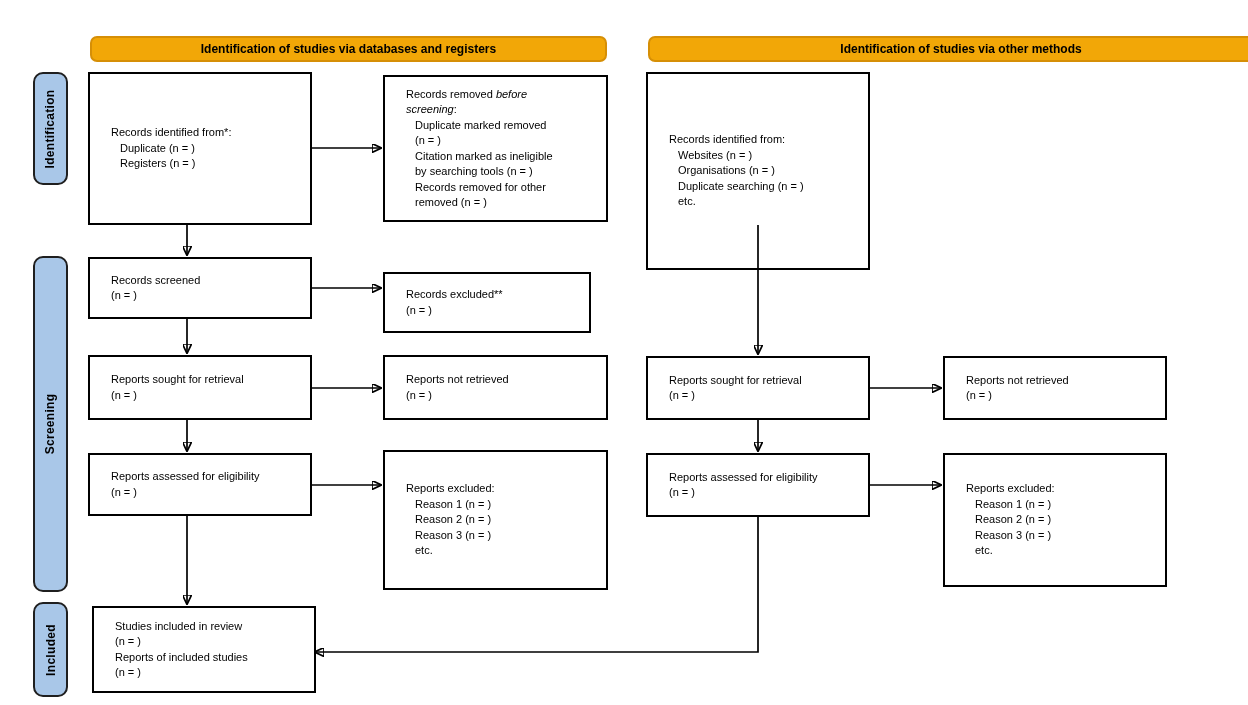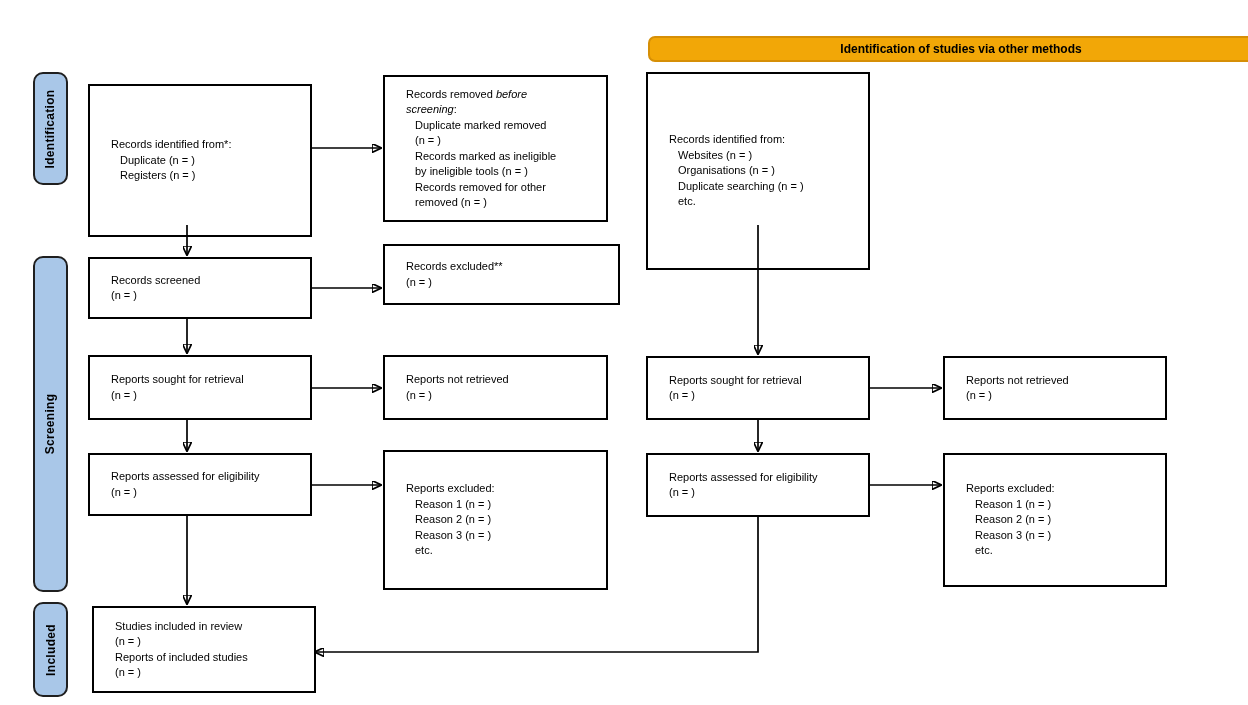--- a/index.html
+++ b/index.html
@@ -39,33 +39,34 @@
   .it{font-style:italic;}
 
   svg.arrows{position:absolute;left:0;top:0;pointer-events:none;}
   svg.arrows line, svg.arrows path{stroke:#000;stroke-width:1.7;fill:none;}
 </style>
 </head>
 <body>
 
 <div class="canvas">
 
+  <div class="banner" style="left: 90px; width: 517px; background: rgb(242, 167, 7); border-color: rgb(214, 143, 6);">Identification of studies via databases and registers</div>
   <div class="banner" style="left: 648px; width: 626px; background: rgb(242, 167, 7); border-color: rgb(214, 143, 6);">Identification of studies via other methods</div>
 
   <div class="stage" style="top: 72px; height: 113px; background: rgb(169, 199, 232);">
     <span class="stage-text">Identification</span>
   </div>
   <div class="stage" style="top: 256px; height: 336px; background: rgb(169, 199, 232);">
     <span class="stage-text">Screening</span>
   </div>
   <div class="stage" style="top: 602px; height: 95px; background: rgb(169, 199, 232);">
     <span class="stage-text">Included</span>
   </div>
 
-  <div class="box" style="left:88px;top:84px;width:224px;height:153px">
+  <div class="box" style="left:88px;top:72px;width:224px;height:153px">
       <div class="ln"><span>Records identified from*:</span></div>
       <div class="ln ind1"><span>Duplicate (n = )</span></div>
       <div class="ln ind1"><span>Registers (n = )</span></div>
     </div>
   <div class="box" style="left:88px;top:257px;width:224px;height:62px">
       <div class="ln"><span>Records screened</span></div>
       <div class="ln"><span>(n = )</span></div>
     </div>
   <div class="box" style="left:88px;top:355px;width:224px;height:65px">
       <div class="ln"><span>Reports sought for retrieval</span></div>
@@ -80,26 +81,26 @@
       <div class="ln"><span>(n = )</span></div>
       <div class="ln"><span>Reports of included studies</span></div>
       <div class="ln"><span>(n = )</span></div>
     </div>
 
   <div class="box" style="left:383px;top:75px;width:225px;height:147px">
       <div class="ln"><span>Records removed </span><span class="it">before</span></div>
       <div class="ln"><span class="it">screening</span><span>:</span></div>
       <div class="ln ind1"><span>Duplicate marked removed</span></div>
       <div class="ln ind1"><span>(n = )</span></div>
-      <div class="ln ind1"><span>Records marked as ineligible</span></div>
-      <div class="ln ind1"><span>by ineligible tools (n = )</span></div>
+      <div class="ln ind1"><span>Citation marked as ineligible</span></div>
+      <div class="ln ind1"><span>by searching tools (n = )</span></div>
       <div class="ln ind1"><span>Records removed for other</span></div>
       <div class="ln ind1"><span>removed (n = )</span></div>
     </div>
-  <div class="box" style="left:383px;top:244px;width:237px;height:61px">
+  <div class="box" style="left:383px;top:272px;width:208px;height:61px">
       <div class="ln"><span>Records excluded**</span></div>
       <div class="ln"><span>(n = )</span></div>
     </div>
   <div class="box" style="left:383px;top:355px;width:225px;height:65px">
       <div class="ln"><span>Reports not retrieved</span></div>
       <div class="ln"><span>(n = )</span></div>
     </div>
   <div class="box" style="left:383px;top:450px;width:225px;height:140px">
       <div class="ln"><span>Reports excluded:</span></div>
       <div class="ln ind1"><span>Reason 1 (n = )</span></div>

